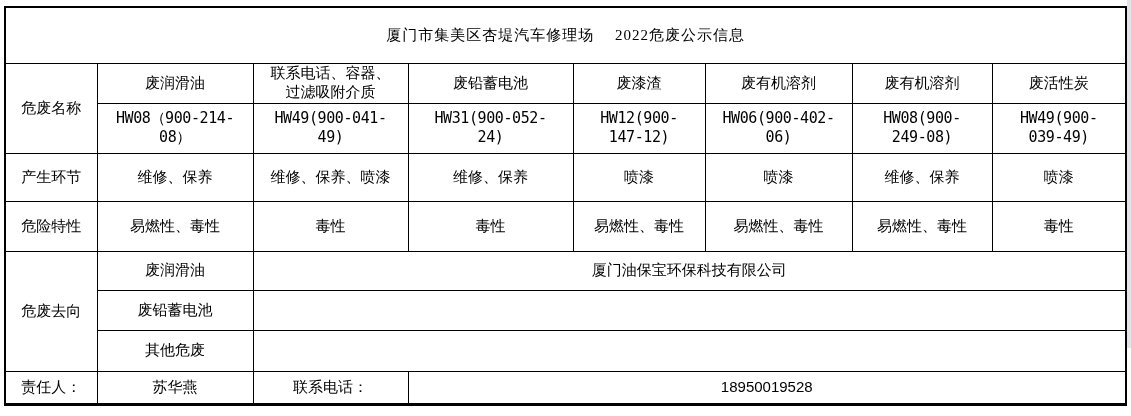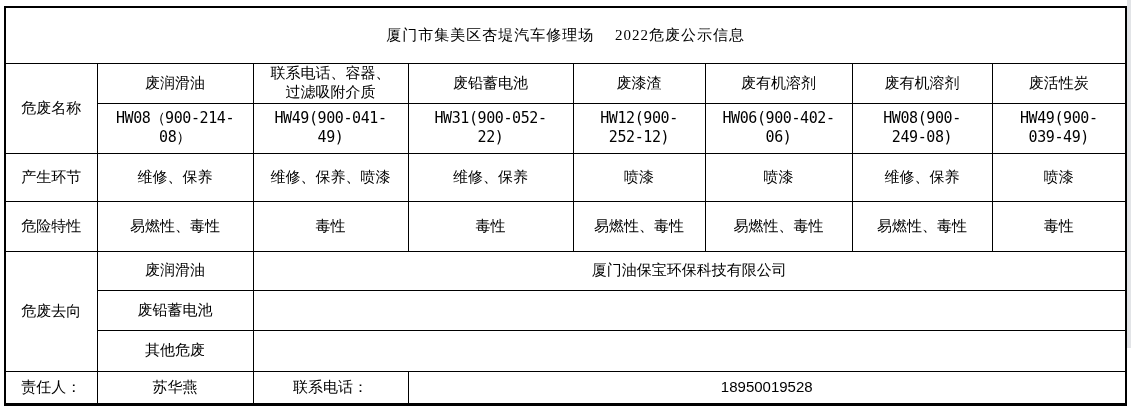--- a/index.html
+++ b/index.html
@@ -92,22 +92,22 @@
       <td>废铅蓄电池</td>
       <td>废漆渣</td>
       <td>废有机溶剂</td>
       <td>废有机溶剂</td>
       <td>废活性炭</td>
     </tr>
 
     <tr class="r-code">
       <td class="code-cell">HW08（900-214-08）</td>
       <td class="code-cell">HW49(900-041-49)</td>
-      <td class="code-cell">HW31(900-052-22)</td>
-      <td class="code-cell">HW12(900-252-12)</td>
+      <td class="code-cell">HW31(900-052-24)</td>
+      <td class="code-cell">HW12(900-147-12)</td>
       <td class="code-cell">HW06(900-402-06)</td>
       <td class="code-cell">HW08(900-249-08)</td>
       <td class="code-cell">HW49(900-039-49)</td>
     </tr>
 
     <tr class="r-stage">
       <td>产生环节</td>
       <td>维修、保养</td>
       <td>维修、保养、喷漆</td>
       <td>维修、保养</td>

